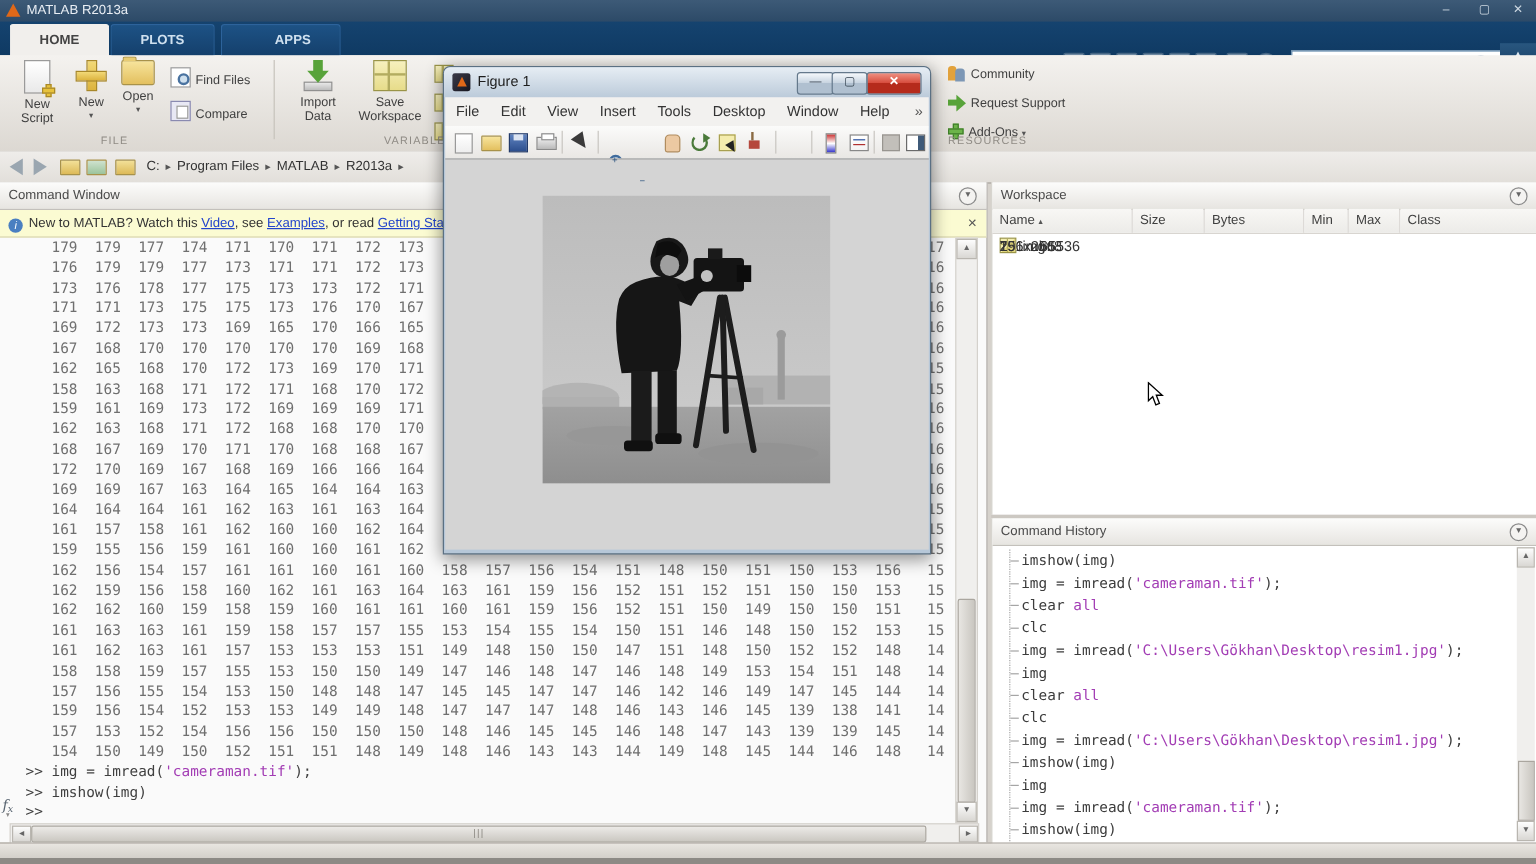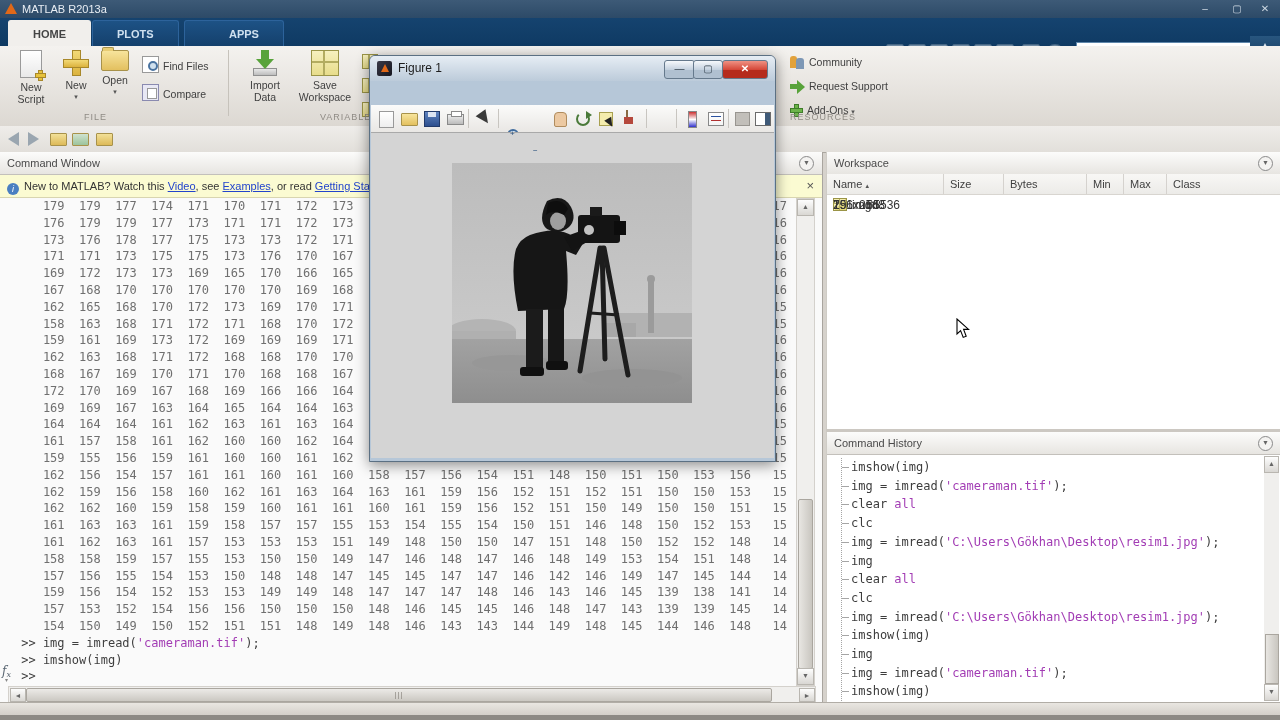--- a/index.html
+++ b/index.html
@@ -400,20 +400,21 @@
   </div>
   <div class="grp-label" style="left:790px">RESOURCES</div>
 </div>
 
 <div class="abs" id="addressbar">
   <div class="abs nav-arrow" id="nav-back"></div>
   <div class="abs nav-arrow" id="nav-fwd"></div>
   <div class="abs mini-folder" style="left:50px"></div>
   <div class="abs mini-folder" style="left:72px;background:linear-gradient(#cfe2cf,#9cc49c)"></div>
   <div class="abs mini-folder" style="left:96px"></div>
+  <div class="abs" id="breadcrumb" style="left:120px;top:0;line-height:26px"><span class="crumb">C:</span><span class="crumb-sep">▸</span><span class="crumb">Program Files</span><span class="crumb-sep">▸</span><span class="crumb">MATLAB</span><span class="crumb-sep">▸</span><span class="crumb">R2013a</span><span class="crumb-sep">▸</span></div>
 </div>
 
 <div class="abs" id="cmdwin">
   <div class="panel-hdr">
     <span class="ttl">Command Window</span>
     <span class="panel-menu">▼</span>
   </div>
   <div class="abs" id="banner">
     <span class="info-i">i</span><span>New to MATLAB? Watch this </span><a href="#">Video</a><span>, see </span><a href="#">Examples</a><span>, or read </span><a href="#">Getting Started</a><span>.</span>
     <span id="banner-close">×</span>
@@ -516,20 +517,24 @@
 <div class="abs" id="taskstrip"></div>
 
 <div class="abs" id="figwin">
   <div id="fig-titlebar">
     <span id="fig-icon"></span>
     <span id="fig-title">Figure 1</span>
     <div class="aero-btn" style="right:80px;width:29px">—</div>
     <div class="aero-btn" style="right:52px;width:28px">▢</div>
     <div class="aero-btn" id="fig-close" style="right:7px;width:44px">✕</div>
   </div>
+  <div id="fig-menubar">
+    <span id="fig-menu-items"><span class="menu-item">File</span><span class="menu-item">Edit</span><span class="menu-item">View</span><span class="menu-item">Insert</span><span class="menu-item">Tools</span><span class="menu-item">Desktop</span><span class="menu-item">Window</span><span class="menu-item">Help</span></span>
+    <span id="menu-ovf">»</span>
+  </div>
   <div id="fig-toolbar">
     <div class="ft" style="left:6px">
         <div class="ft-doc"></div>
       </div>
     <div class="ft" style="left:29px">
         <div class="ft-folder"></div>
       </div>
     <div class="ft" style="left:52px">
         <div class="ft-save"></div>
       </div>

